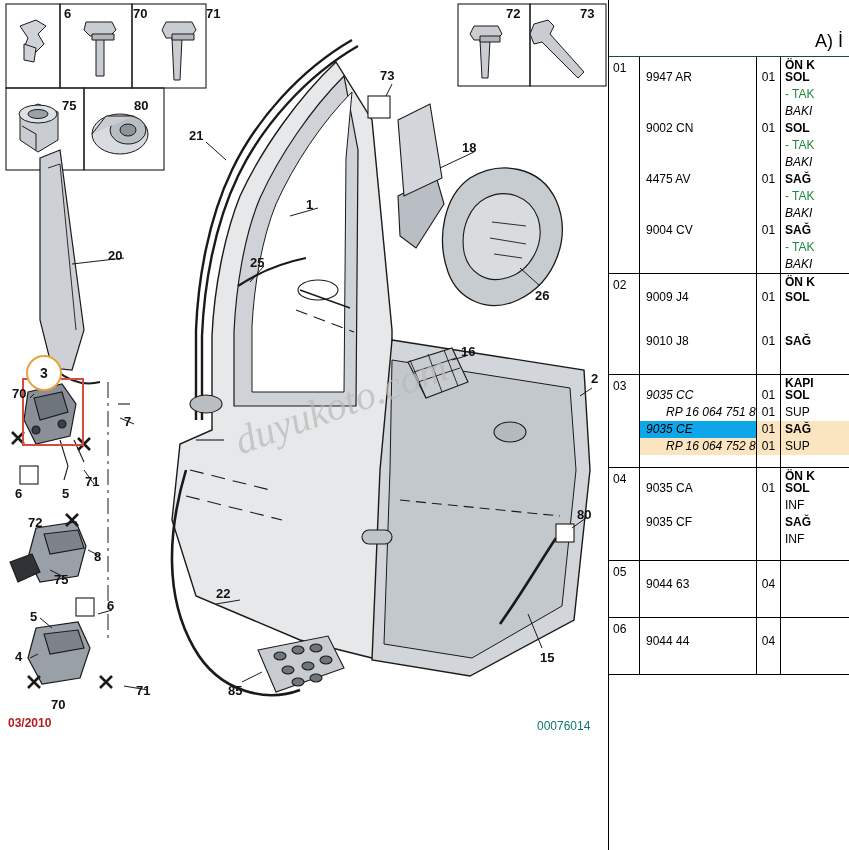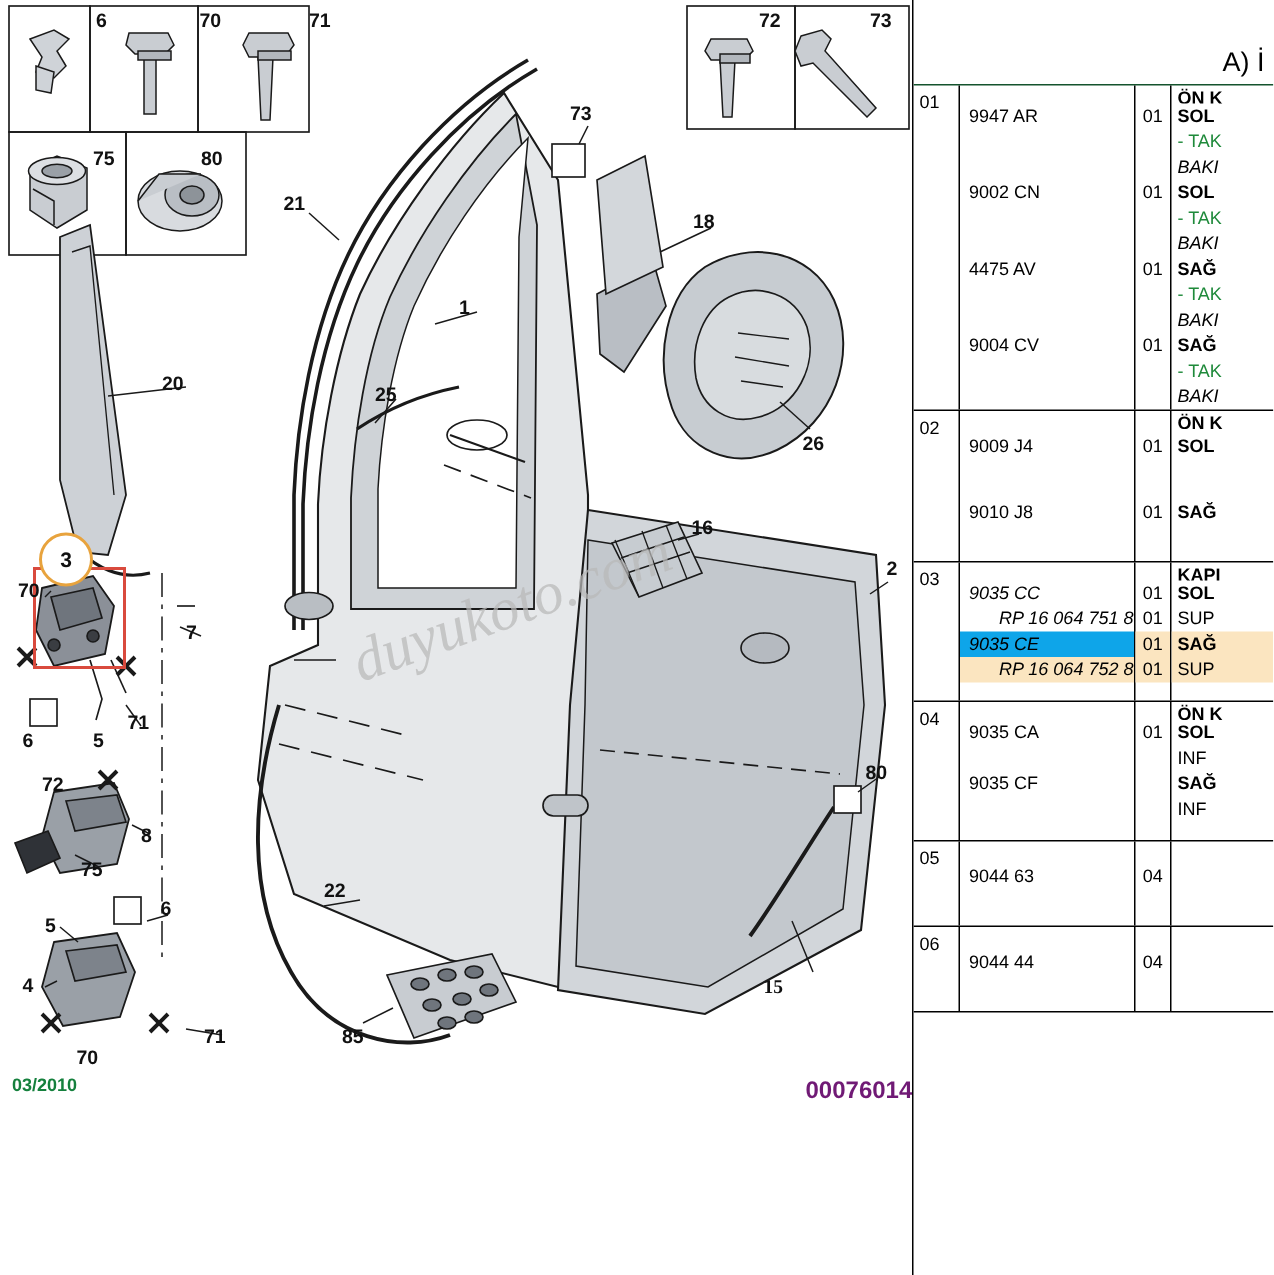--- a/index.html
+++ b/index.html
@@ -38,28 +38,28 @@
     font-size: 13px;
     font-weight: bold;
     color: #111;
     white-space: nowrap;
   }
   .datestamp {
     position: absolute;
     left: 8px; top: 716px;
     font-size: 12px;
     font-weight: bold;
-    color: #15803d;
+    color: #b91c1c;
   }
   .codestamp {
     position: absolute;
     left: 537px; top: 719px;
-    font-size: 16px;
-    font-weight: bold;
-    color: #701a75;
+    font-size: 12px;
+    font-weight: normal;
+    color: #0f766e;
   }
   .watermark {
     position: absolute;
     left: 228px; top: 420px;
     font-family: "Liberation Serif", serif;
     font-size: 40px;
     color: #b9b9b9;
     opacity: .72;
     transform: rotate(-20deg);
     transform-origin: left top;
@@ -374,21 +374,21 @@
     <div class="lbl" style="left:62px;  top:486px;">5</div>
     <div class="lbl" style="left:85px;  top:474px;">71</div>
     <div class="lbl" style="left:28px;  top:515px;">72</div>
     <div class="lbl" style="left:94px;  top:549px;">8</div>
     <div class="lbl" style="left:54px;  top:572px;">75</div>
     <div class="lbl" style="left:577px; top:507px;">80</div>
     <div class="lbl" style="left:30px;  top:609px;">5</div>
     <div class="lbl" style="left:107px; top:598px;">6</div>
     <div class="lbl" style="left:216px; top:586px;">22</div>
     <div class="lbl" style="left:15px;  top:649px;">4</div>
-    <div class="lbl" style="left:509px; top:650px;font-family:Liberation Serif, serif;">15</div>
+    <div class="lbl" style="left:540px; top:650px;">15</div>
     <div class="lbl" style="left:51px;  top:697px;">70</div>
     <div class="lbl" style="left:136px; top:683px;">71</div>
     <div class="lbl" style="left:228px; top:683px;">85</div>
 
     <div class="datestamp">03/2010</div>
     <div class="codestamp">00076014</div>
   </div>
 
   <div id="table">
 

